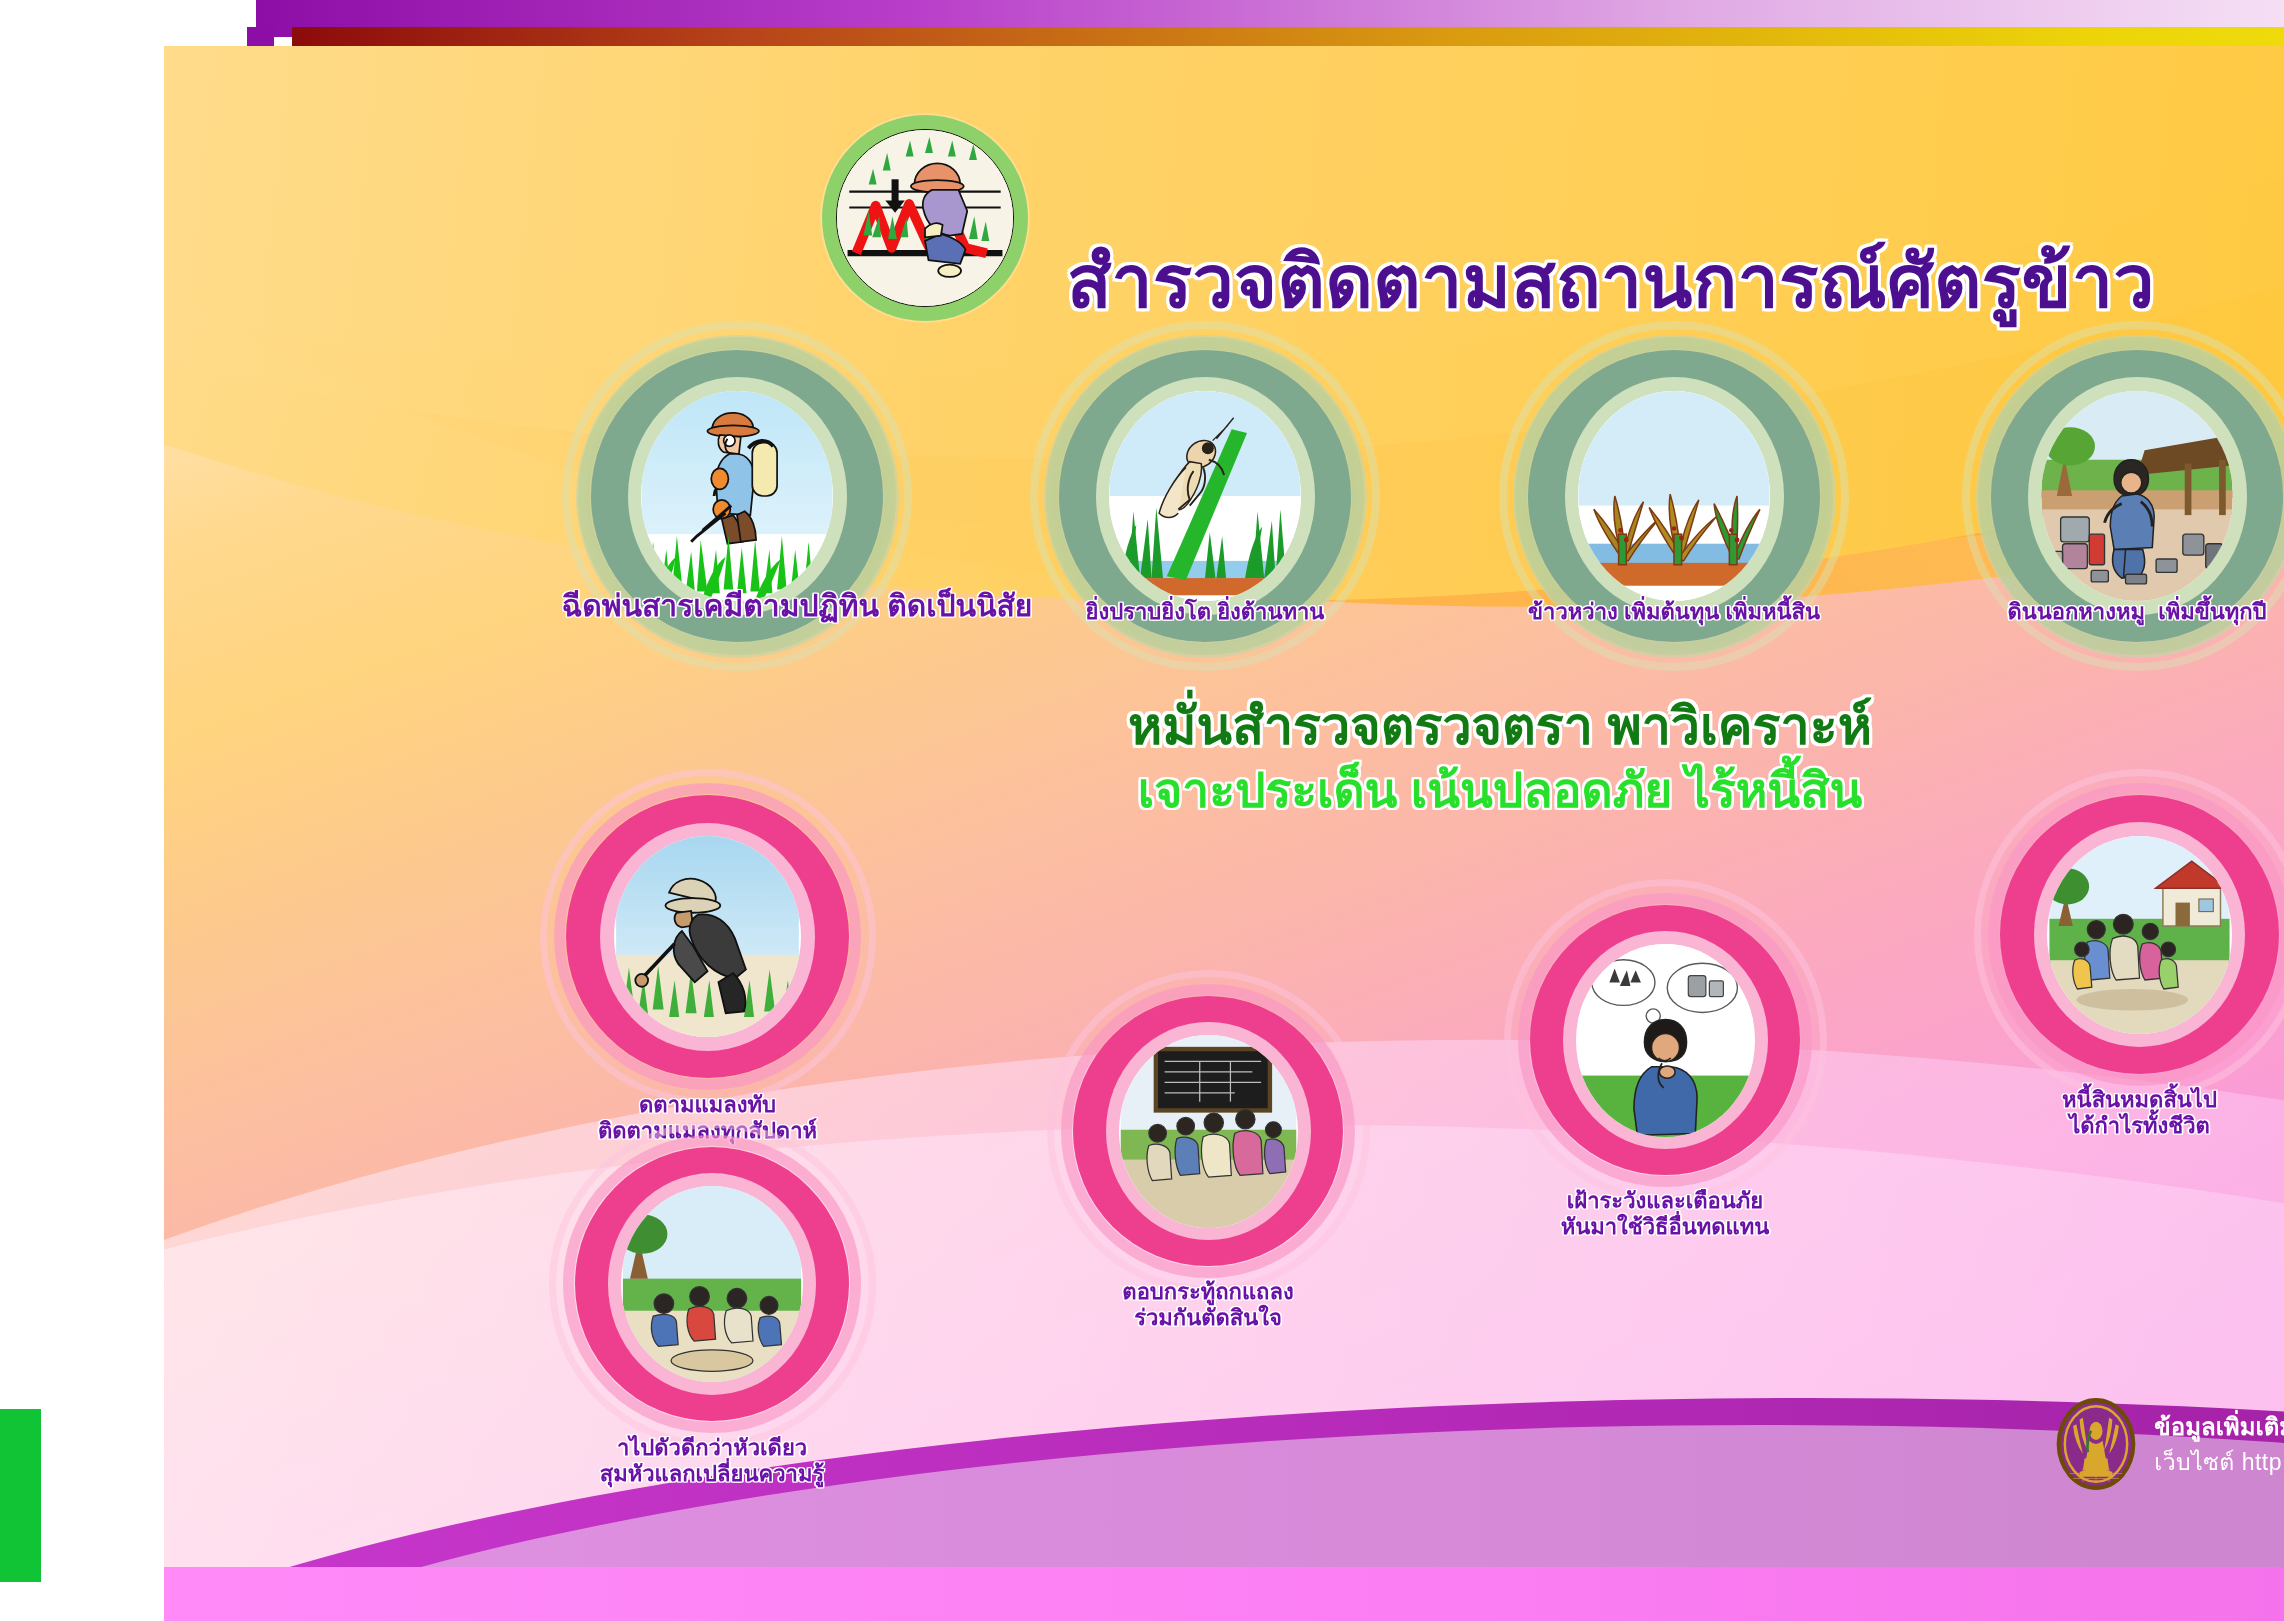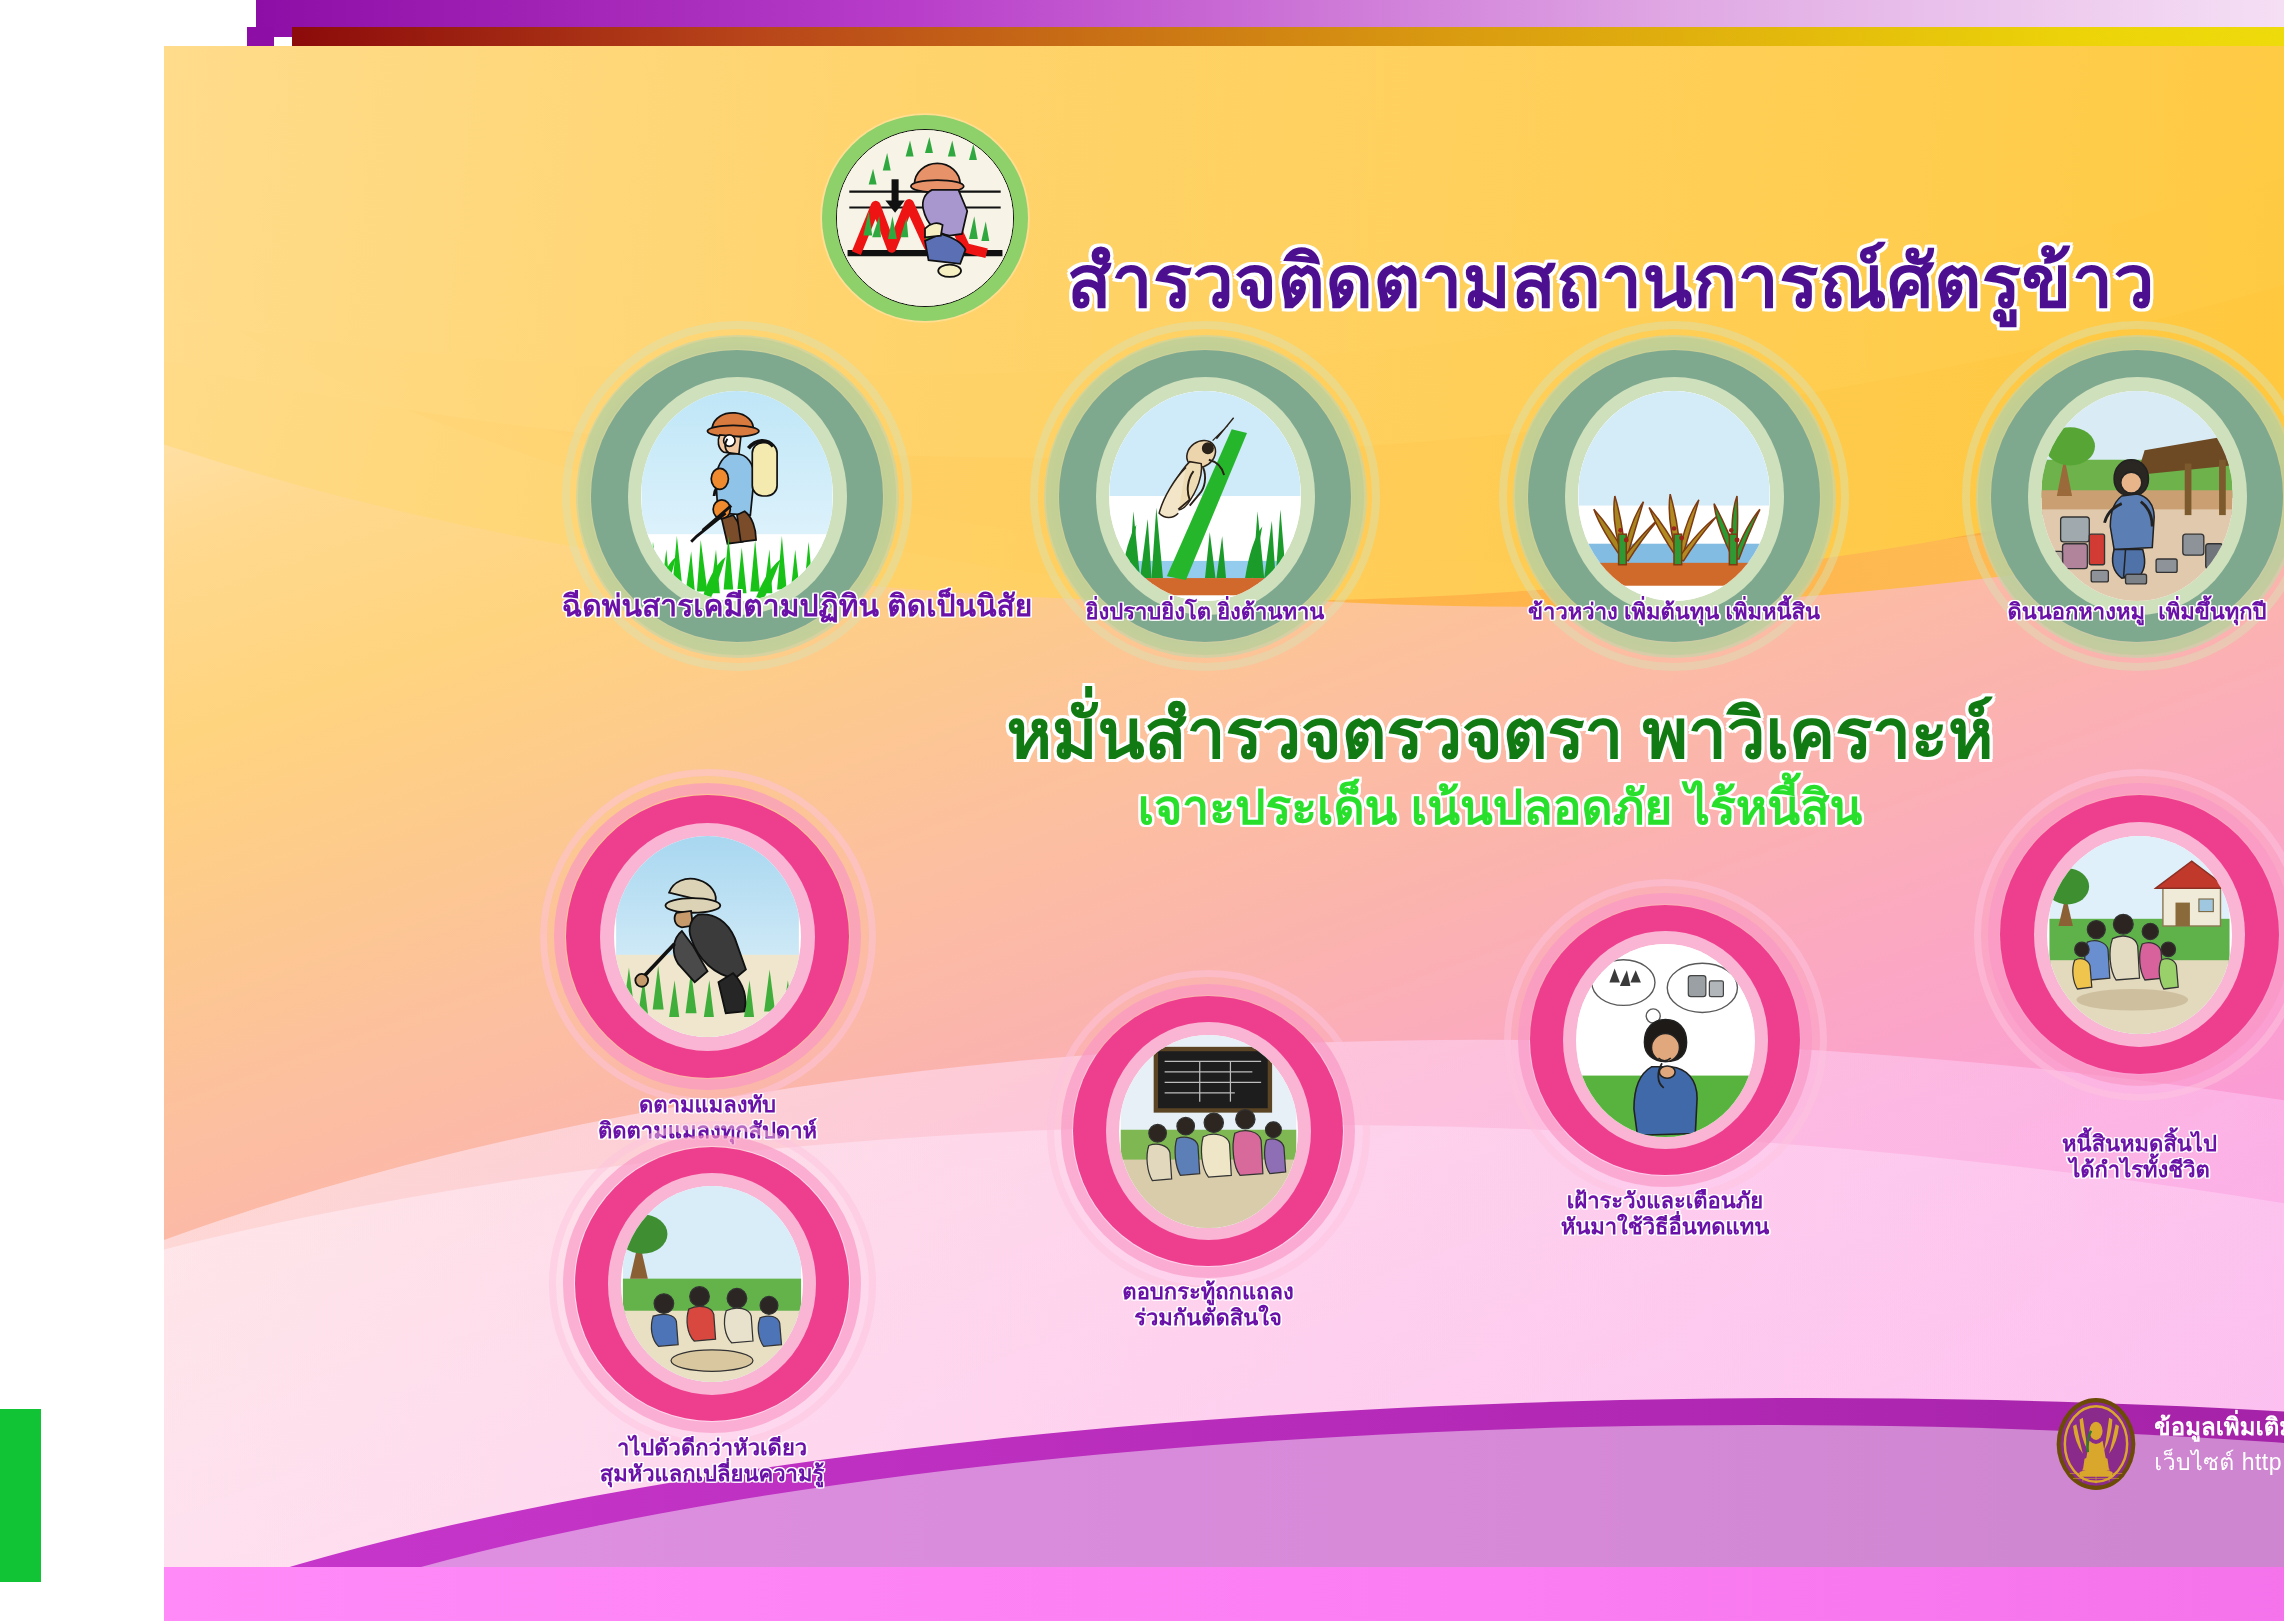--- a/index.html
+++ b/index.html
@@ -106,21 +106,21 @@
   }
   .cap-below{
     position:absolute;left:50%;transform:translateX(-50%);text-align:center;
     color:#6a12a8;font-weight:700;line-height:1.18;white-space:nowrap;font-size:22px;
     text-shadow:-1.4px -1.4px 0 #fff,1.4px -1.4px 0 #fff,-1.4px 1.4px 0 #fff,1.4px 1.4px 0 #fff,0 -1.4px 0 #fff,0 1.4px 0 #fff,-1.4px 0 0 #fff,1.4px 0 0 #fff;
   }
 
   
   .slogan{position:absolute;left:50%;transform:translateX(-50%);text-align:center;z-index:35;white-space:nowrap;}
   .slogan-main{
-    font-size:69px;font-weight:700;color:#127a13;line-height:1.05;
+    font-size:52px;font-weight:700;color:#127a13;line-height:1.05;
     text-shadow:-2.7px -2.7px 0 #fff,2.7px -2.7px 0 #fff,-2.7px 2.7px 0 #fff,2.7px 2.7px 0 #fff,0 -3.2px 0 #fff,0 3.2px 0 #fff,-3.2px 0 0 #fff,3.2px 0 0 #fff;
   }
   .slogan-sub{
     font-size:48px;font-weight:700;color:#28e02c;line-height:1.1;margin-top:11px;
     text-shadow:-2.3px -2.3px 0 #fff,2.3px -2.3px 0 #fff,-2.3px 2.3px 0 #fff,2.3px 2.3px 0 #fff,0 -2.3px 0 #fff,0 2.3px 0 #fff,-2.3px 0 0 #fff,2.3px 0 0 #fff;
   }
 
   
   .footer{position:absolute;right:91px;bottom:80px;display:flex;align-items:center;gap:17.4px;z-index:40;}
   .seal{width:82px;height:96px;border-radius:50%;flex:0 0 auto;}
@@ -598,21 +598,21 @@
                 <circle cx="36" cy="126" r="8" fill="#2b2420"></circle>
                 <path d="M28 138c-4 10-2 24 3 32l16-2-2-24c-2-6-9-10-17-6z" fill="#f0c54d"></path>
                 <circle cx="132" cy="126" r="8" fill="#2b2420"></circle>
                 <path d="M124 138c-4 10-2 24 3 32l16-2-2-24c-2-6-9-10-17-6z" fill="#9ad06a"></path>
               </g>
               <ellipse cx="92" cy="182" rx="62" ry="12" fill="#bfae8b" opacity=".6"></ellipse>
             </svg>
           </div>
         </div>
       </div>
-      <div class="cap-below" style="top:292px;margin-top:44px;">
+      <div class="cap-below" style="top:292px;">
         <div>หนี้สินหมดสิ้นไป</div>
         <div>ได้กำไรทั้งชีวิต</div>
       </div>
     </div>
 
     <div class="footer">
       <div class="seal">
         <svg viewBox="0 0 100 116" width="100%" height="100%" aria-hidden="true">
           <ellipse cx="50" cy="58" rx="48" ry="56" fill="#6b4b06"></ellipse>
           <ellipse cx="50" cy="58" rx="43" ry="51" fill="#8a2a8a"></ellipse>

